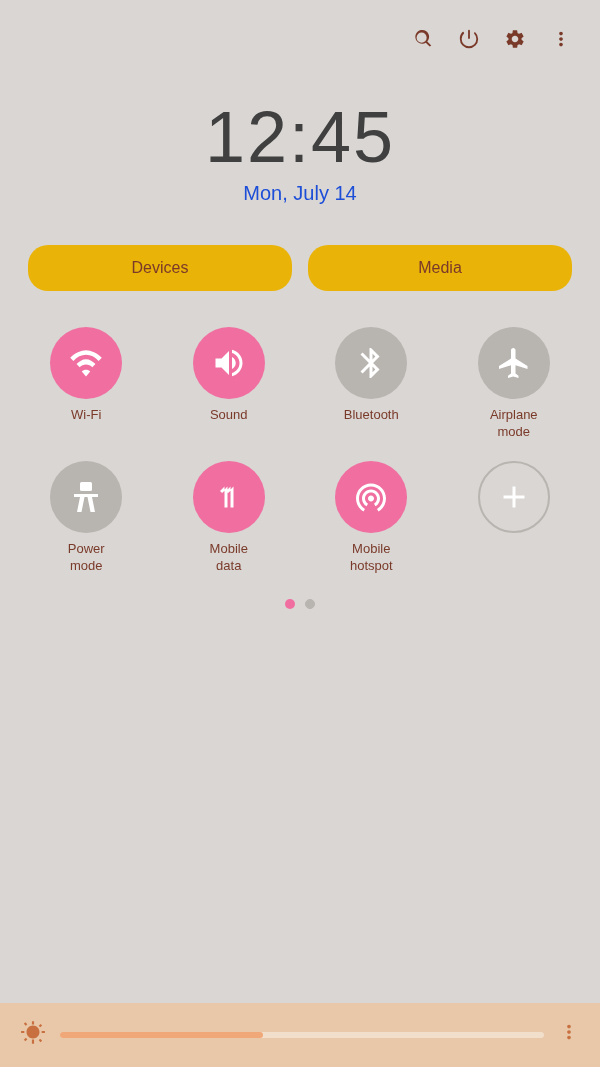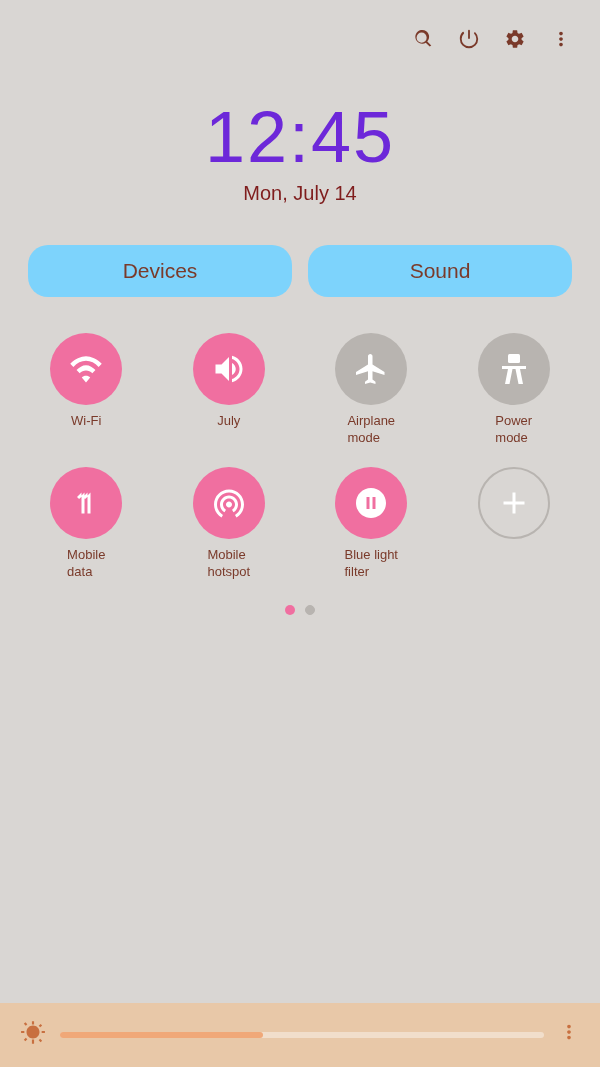--- a/index.html
+++ b/index.html
@@ -31,45 +31,45 @@
     
     .clock-section {
       text-align: center;
       margin-top: 30px;
       margin-bottom: 40px;
     }
 
     .clock-time {
       font-size: 72px;
       font-weight: 300;
-      color: #6d28d9;
+      color: #404040;
       letter-spacing: 2px;
     }
 
     .clock-date {
       font-size: 20px;
-      color: #7f1d1d;
+      color: #1d4ed8;
       margin-top: 4px;
     }
 
     
     .tab-row {
       display: flex;
       justify-content: center;
       gap: 16px;
       margin: 0 28px 36px 28px;
     }
 
     .tab-btn {
       flex: 1;
       padding: 14px 0;
-      background: #7dd3fc;
+      background: #eab308;
       border: none;
       border-radius: 20px;
-      font-size: 21px;
+      font-size: 16px;
       color: #7a3a2a;
       cursor: pointer;
       text-align: center;
     }
 
     
     .qs-grid {
       display: grid;
       grid-template-columns: repeat(4, 1fr);
       gap: 20px 10px;
@@ -100,21 +100,21 @@
       background: #f06fa0;
     }
 
     .qs-circle.inactive {
       background: #b8b4b0;
     }
 
     .qs-label {
       font-size: 13px;
       color: #7a3a2a;
-      text-align: left;
+      text-align: center;
       line-height: 1.3;
     }
 
     
     .dots-row {
       display: flex;
       justify-content: center;
       gap: 10px;
       margin: 24px 0 16px 0;
     }
@@ -207,43 +207,51 @@
   </span>
 </div>
 
 <div class="clock-section">
   <div class="clock-time">12:45</div>
   <div class="clock-date">Mon, July 14</div>
 </div>
 
 <div class="tab-row">
   <button class="tab-btn">Devices</button>
-  <button class="tab-btn">Sound</button>
+  <button class="tab-btn">Media</button>
 </div>
 
 <div class="qs-grid">
 
   <div class="qs-item">
     <div class="qs-circle active">
       <svg class="icon-svg" viewBox="0 0 24 24">
           <path d="M1.5 8.5C4.6 5.4 8.6 3.5 12 3.5s7.4 1.9 10.5 5l-2.1 2.1C18 8 15.1 6.5 12 6.5S6 8 3.6 10.6L1.5 8.5zm4.2 4.2C7.4 10.9 9.6 9.5 12 9.5s4.6 1.4 6.3 3.2l-2.1 2.1c-1.1-1.1-2.6-1.8-4.2-1.8s-3.1.7-4.2 1.8l-2.1-2.1zM12 16.5c-1.1 0-2.1.4-2.8 1.1L12 21l2.8-3.4c-.7-.7-1.7-1.1-2.8-1.1z"></path>
         </svg>
     </div>
     <span class="qs-label">Wi-Fi</span>
   </div>
 
   <div class="qs-item">
     <div class="qs-circle active">
       <svg class="icon-svg" viewBox="0 0 24 24">
           <path d="M3 9v6h4l5 5V4L7 9H3zm13.5 3c0-1.77-1.02-3.29-2.5-4.03v8.05c1.48-.73 2.5-2.25 2.5-4.02zM14 3.23v2.06c2.89.86 5 3.54 5 6.71s-2.11 5.85-5 6.71v2.06c4.01-.91 7-4.49 7-8.77s-2.99-7.86-7-8.77z"></path>
         </svg>
     </div>
-    <span class="qs-label">July</span>
-  </div>
-
+    <span class="qs-label">Sound</span>
+  </div>
+
+  <div class="qs-item">
+    <div class="qs-circle inactive">
+      <svg class="icon-svg" viewBox="0 0 24 24">
+          <path d="M17.71 7.71L12 2h-1v7.59L6.41 5 5 6.41 10.59 12 5 17.59 6.41 19 11 14.41V22h1l5.71-5.71-4.3-4.29 4.3-4.29zM13 5.83l1.88 1.88L13 9.59V5.83zm1.88 10.46L13 18.17v-3.76l1.88 1.88z"></path>
+        </svg>
+    </div>
+    <span class="qs-label">Bluetooth</span>
+  </div>
 
 
   <div class="qs-item">
     <div class="qs-circle inactive">
       <svg class="icon-svg" viewBox="0 0 24 24">
           <path d="M21 16v-2l-8-5V3.5c0-.83-.67-1.5-1.5-1.5S10 2.67 10 3.5V9l-8 5v2l8-2.5V19l-2 1.5V22l3.5-1 3.5 1v-1.5L13 19v-5.5l8 2.5z"></path>
         </svg>
     </div>
     <span class="qs-label">Airplane<br>mode</span>
   </div>
@@ -271,28 +279,20 @@
 
   <div class="qs-item">
     <div class="qs-circle active">
       <svg class="icon-svg" viewBox="0 0 24 24">
           <path d="M12 11c-1.1 0-2 .9-2 2s.9 2 2 2 2-.9 2-2-.9-2-2-2zm6 2c0-3.31-2.69-6-6-6s-6 2.69-6 6c0 2.22 1.21 4.15 3 5.19l1-1.74c-1.19-.7-2-1.97-2-3.45 0-2.21 1.79-4 4-4s4 1.79 4 4c0 1.48-.81 2.75-2 3.45l1 1.74c1.79-1.04 3-2.97 3-5.19zM12 3C6.48 3 2 7.48 2 13c0 3.7 2.01 6.92 4.99 8.65l1-1.73C5.61 18.53 4 15.96 4 13c0-4.42 3.58-8 8-8s8 3.58 8 8c0 2.96-1.61 5.53-4 6.92l1 1.73C19.99 19.92 22 16.7 22 13c0-5.52-4.48-10-10-10z"></path>
         </svg>
     </div>
     <span class="qs-label">Mobile<br>hotspot</span>
   </div>
 
-  <div class="qs-item">
-    <div class="qs-circle active">
-      <svg class="icon-svg" viewBox="0 0 24 24">
-          <path d="M12 2C6.48 2 2 6.48 2 12s4.48 10 10 10 10-4.48 10-10S17.52 2 12 2zm-1 14H9V8h2v8zm4 0h-2V8h2v8z"></path>
-        </svg>
-    </div>
-    <span class="qs-label">Blue light<br>filter</span>
-  </div>
 
   <div class="qs-item">
     <div class="qs-circle inactive" style="background: transparent; border: 2px solid #b8b4b0;">
       <svg class="icon-svg" viewBox="0 0 24 24" fill="#888">
           <path d="M19 13H13v6h-2v-6H5v-2h6V5h2v6h6v2z"></path>
         </svg>
     </div>
     <span class="qs-label"></span>
   </div>
 

